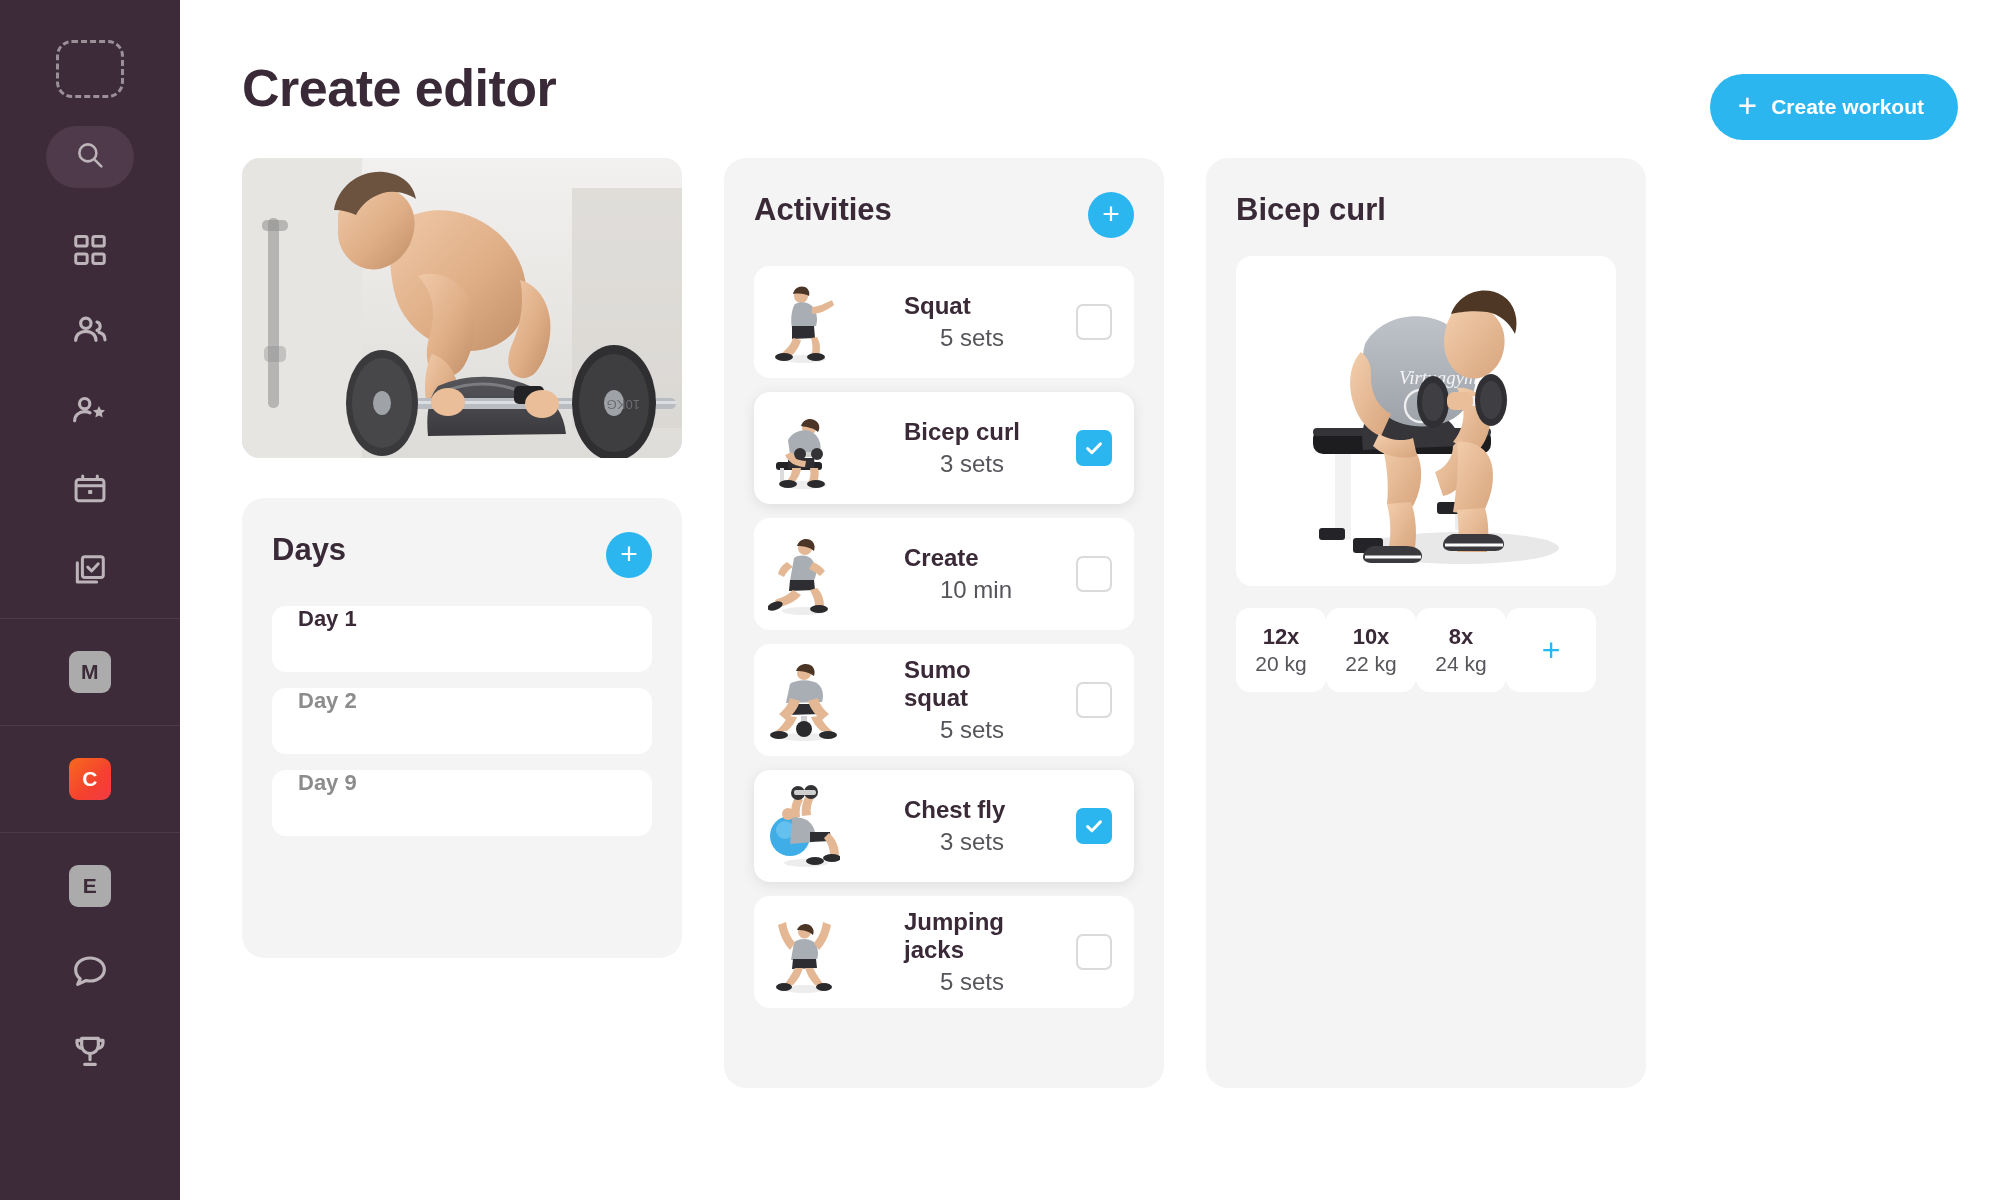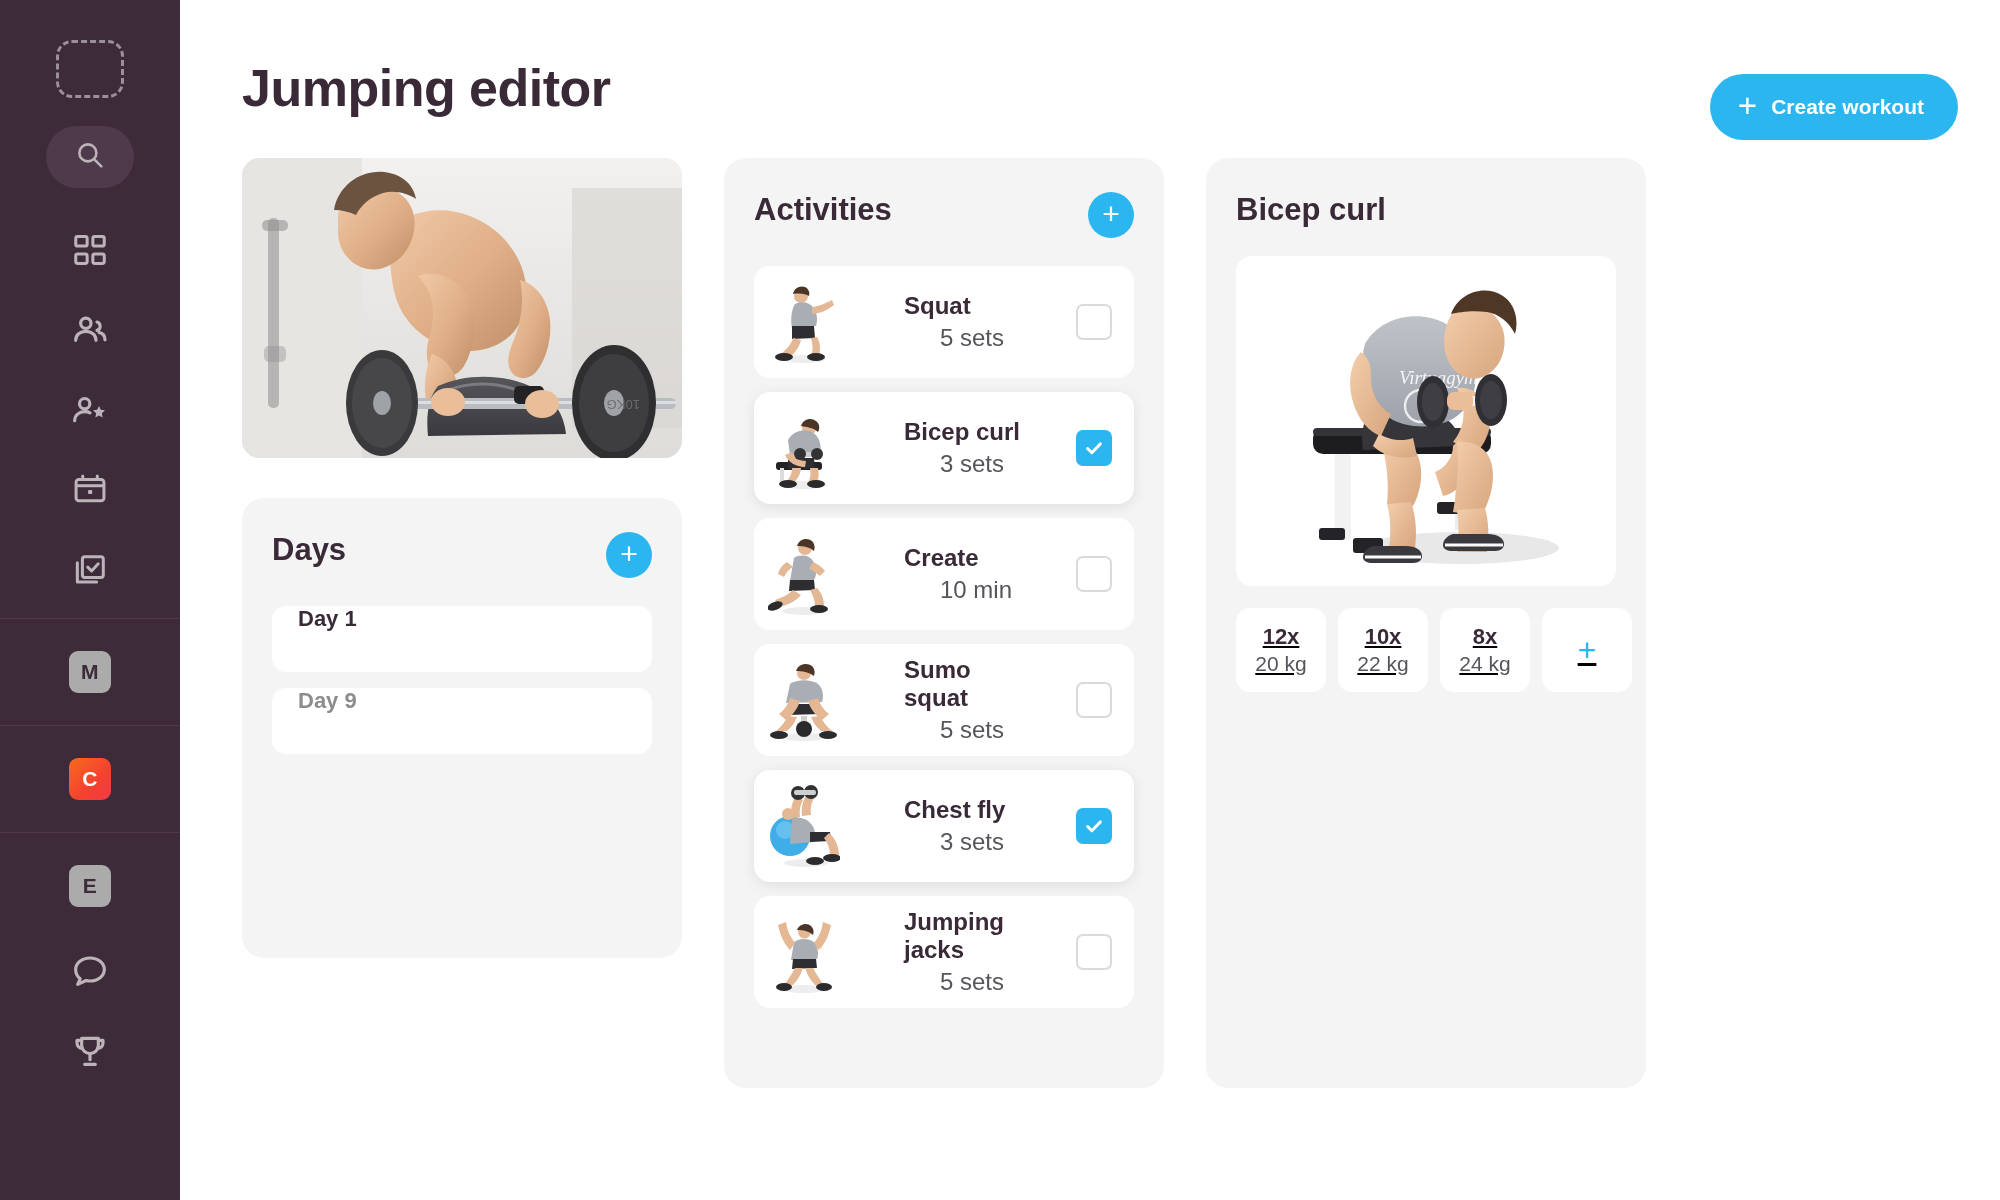--- a/index.html
+++ b/index.html
@@ -164,21 +164,21 @@
   
   .detail-panel { height: 930px; }
   .detail-img {
     background: #fff; border-radius: 16px;
     width: 100%; height: 330px;
     display: flex; align-items: center; justify-content: center;
     overflow: hidden;
   }
   .detail-img svg { display:block; height: 100%; }
   .sets-row {
-    display: flex; gap: 12px; margin-top: 22px; text-decoration: underline;
+    display: flex; margin-top: 22px;
   }
   .set-chip {
     background: #fff; border-radius: 14px;
     width: 90px; height: 84px; flex: 0 0 90px;
     display: flex; flex-direction: column;
     align-items: center; justify-content: center;
     cursor: pointer;
   }
   .set-reps { font-size: 22px; font-weight: bold; color: #3A2A38; line-height: 1.2; }
   .set-weight { font-size: 21px; color: #55555B; line-height: 1.2; }
@@ -297,21 +297,21 @@
           <path d="M12 13.6v3.6M8.8 20h6.4"></path>
         </svg>
       </span>
     </div>
 
   </div>
 
   <div class="main">
 
     <div class="topbar">
-      <div class="page-title">Jumping editor</div>
+      <div class="page-title">Create editor</div>
       <button class="create-btn">
         <span class="plus-glyph">+</span>
         <span>Create workout</span>
       </button>
     </div>
 
     <div class="columns">
 
       <div class="col-left">
 
@@ -375,20 +375,23 @@
           <div class="panel-head">
             <div class="panel-title">Days</div>
             <button class="round-add">
               <span>+</span>
             </button>
           </div>
           <div class="day-item active">
             <span>Day 1</span>
           </div>
           <div class="day-item inactive">
+            <span>Day 2</span>
+          </div>
+          <div class="day-item inactive">
             <span>Day 9</span>
           </div>
         </div>
 
       </div>
 
       <div class="col-mid">
         <div class="panel activities-panel">
 
           <div class="panel-head">

